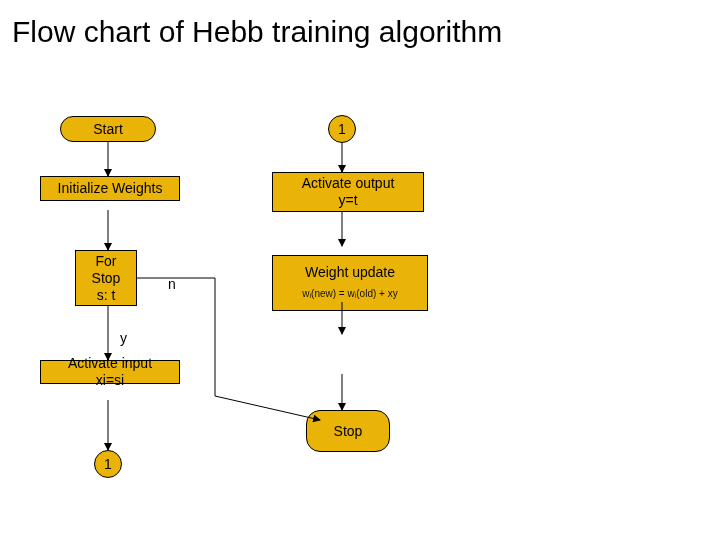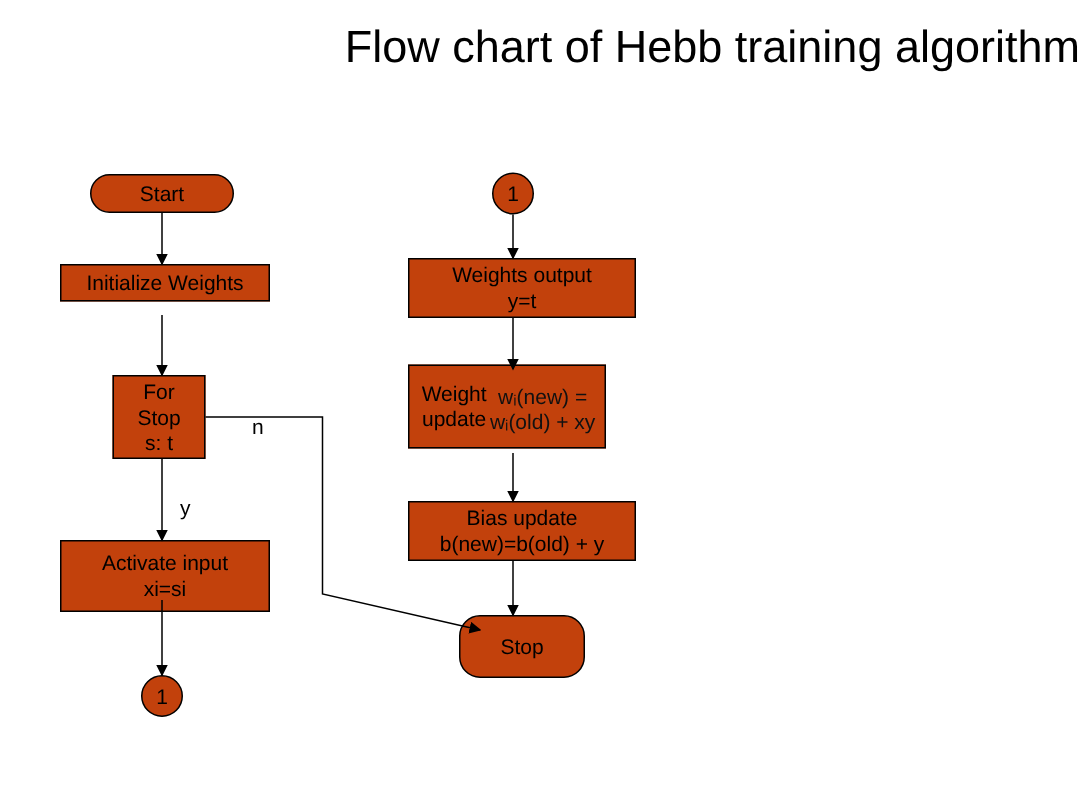--- a/index.html
+++ b/index.html
@@ -1,48 +1,46 @@
 <!DOCTYPE html>
 <html><head>
 <meta charset="utf-8">
 <style>
   body{margin:0;font-family:Arial,Helvetica,sans-serif;background:#fff}
   .stage{position:relative;width:720px;height:540px}
-  .title{position:absolute;left:12px;right:0;top:14px;text-align:right;font-size:30px;line-height:36px}
-  .box{position:absolute;border:1px solid #000;background:#c2410c;display:flex;align-items:center;justify-content:center;text-align:center;font-size:14px;line-height:17px;padding:2px 6px;box-sizing:border-box}
+  .title{position:absolute;left:12px;right:0;top:14px;text-align:left;font-size:30px;line-height:36px}
+  .box{position:absolute;border:1px solid #000;background:#eab308;display:flex;align-items:center;justify-content:center;text-align:center;font-size:14px;line-height:17px;padding:2px 6px;box-sizing:border-box}
   .term{border-radius:14px}
   .conn{border-radius:50%;width:28px;height:28px}
   .lbl{position:absolute;font-size:14px}
   svg.arrows{position:absolute;left:0;top:0;width:720px;height:540px;pointer-events:none}
 </style>
 </head>
 <body>
 
 <div class="stage">
 
   <div class="title">Flow chart of Hebb training algorithm</div>
 
   <div class="box term" style="left:60px;top:116px;width:96px;height:26px">Start</div>
   <div class="box" style="left:40px;top:176px;width:140px;height:25px">Initialize Weights</div>
   <div class="box" style="left:75px;top:250px;width:62px;height:56px;white-space:pre">For
 Stop
 s: t</div>
-  <div class="box" style="left:40px;top:360px;width:140px;height:48px;white-space:pre">Activate input
+  <div class="box" style="left:40px;top:360px;width:140px;height:24px;white-space:pre">Activate input
 xi=si</div>
   <div class="box conn" style="left:94px;top:450px">1</div>
 
   <div class="box conn" style="left:328px;top:115px">1</div>
-  <div class="box" style="left:272px;top:172px;width:152px;height:40px;white-space:pre">Weights output
+  <div class="box" style="left:272px;top:172px;width:152px;height:40px;white-space:pre">Activate output
 y=t</div>
-  <div class="box" style="left:272px;top:243px;width:132px;height:56px;flex-direction:row">
+  <div class="box" style="left:272px;top:255px;width:156px;height:56px;flex-direction:column">
     <div style="font-size:14px">Weight update</div>
-    <div style="font-size:14px;margin-top:4px;color:#111">wᵢ(new) = wᵢ(old) + xy</div>
+    <div style="font-size:10px;margin-top:4px;color:#111">wᵢ(new) = wᵢ(old) + xy</div>
   </div>
-  <div class="box" style="left:272px;top:334px;width:152px;height:40px;white-space:pre">Bias update
-b(new)=b(old) + y</div>
   <div class="box term" style="left:306px;top:410px;width:84px;height:42px">Stop</div>
 
   <div class="lbl" style="left:168px;top:276px">n</div>
   <div class="lbl" style="left:120px;top:330px">y</div>
 
   <svg class="arrows">
     <defs>
       <marker id="ah" markerWidth="8" markerHeight="8" refX="7" refY="4" orient="auto">
         <path d="M0,0 L8,4 L0,8 Z" fill="#000"></path>
       </marker>

